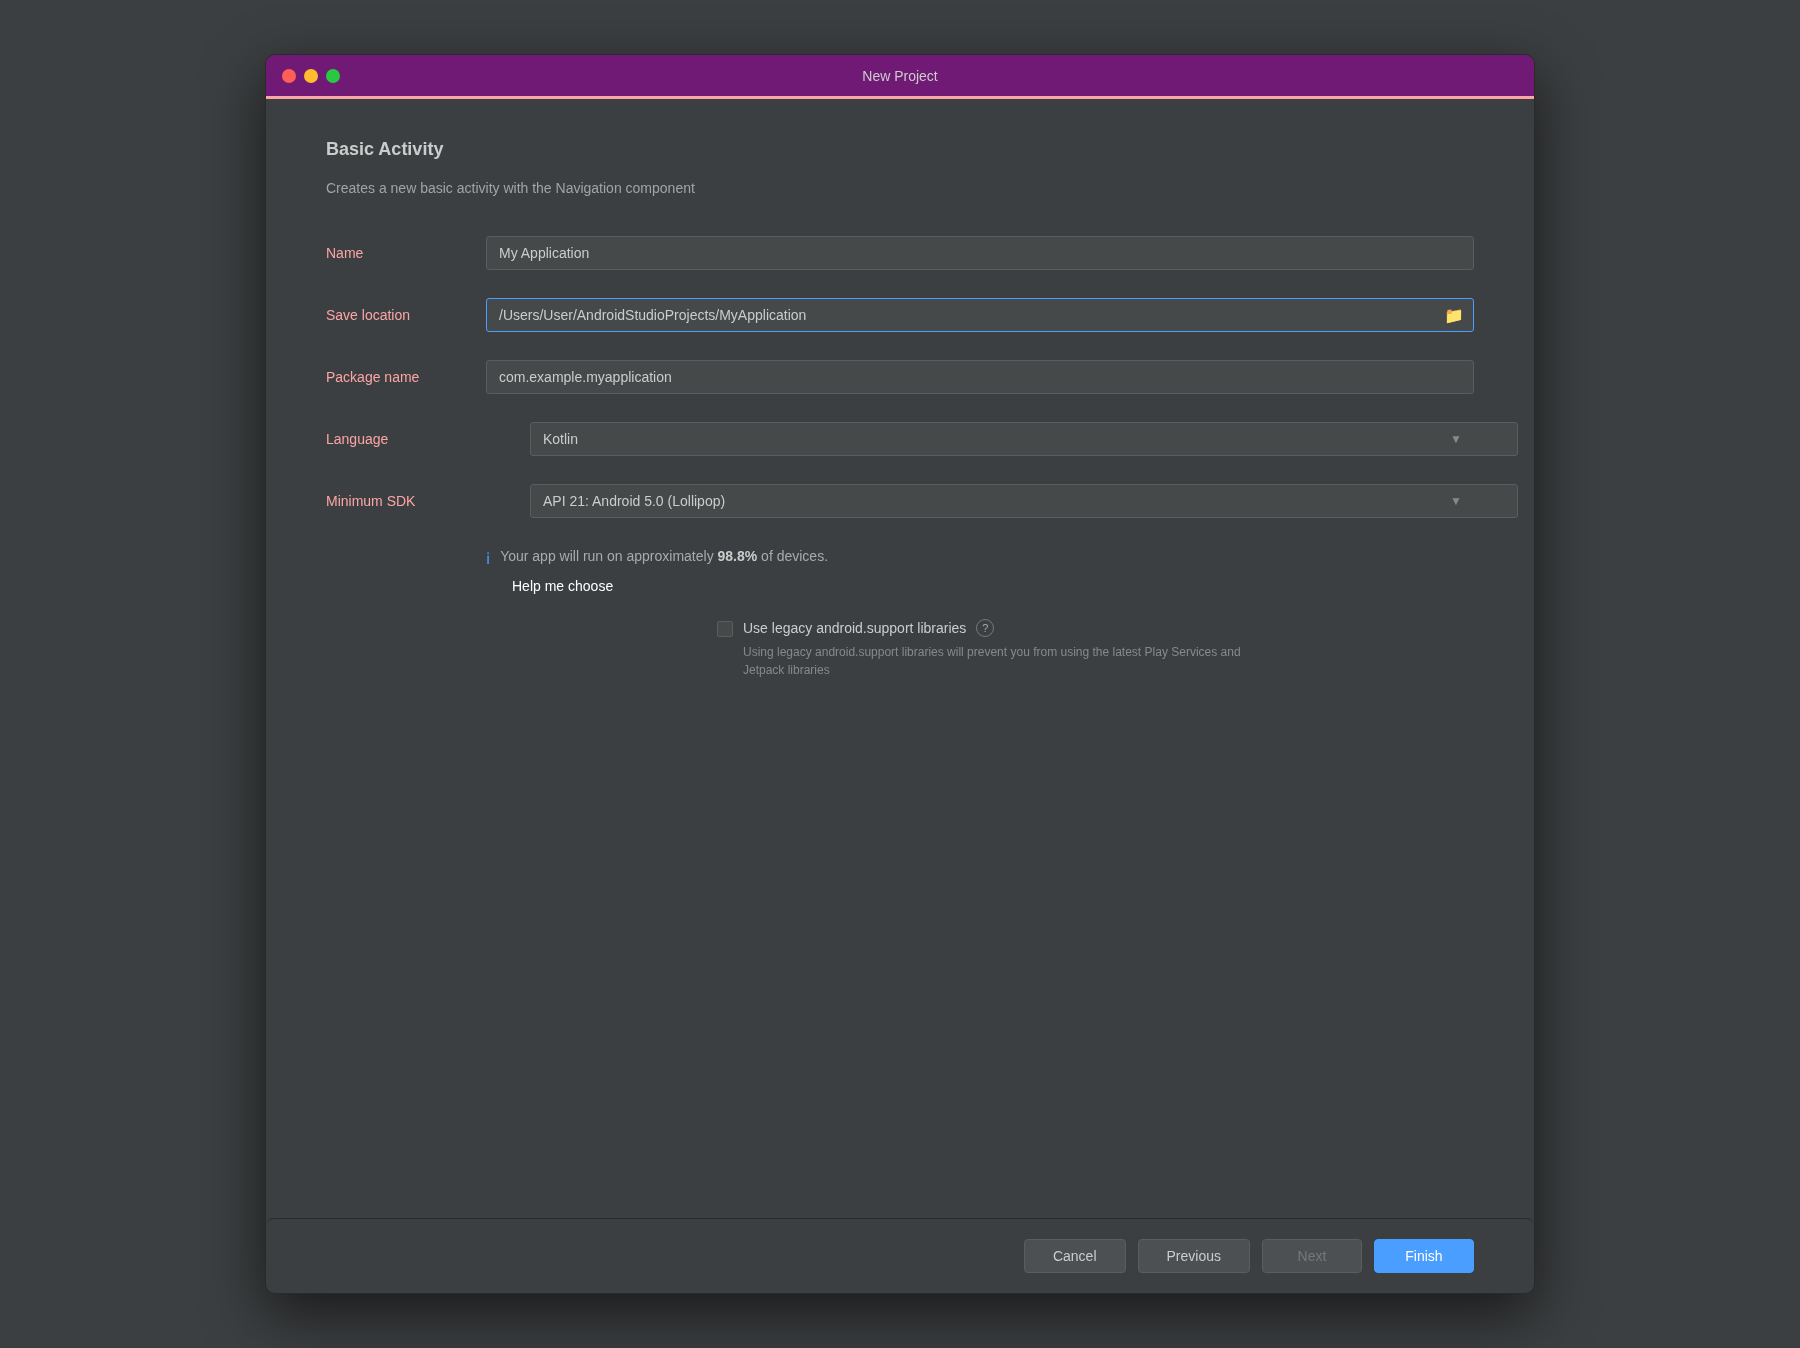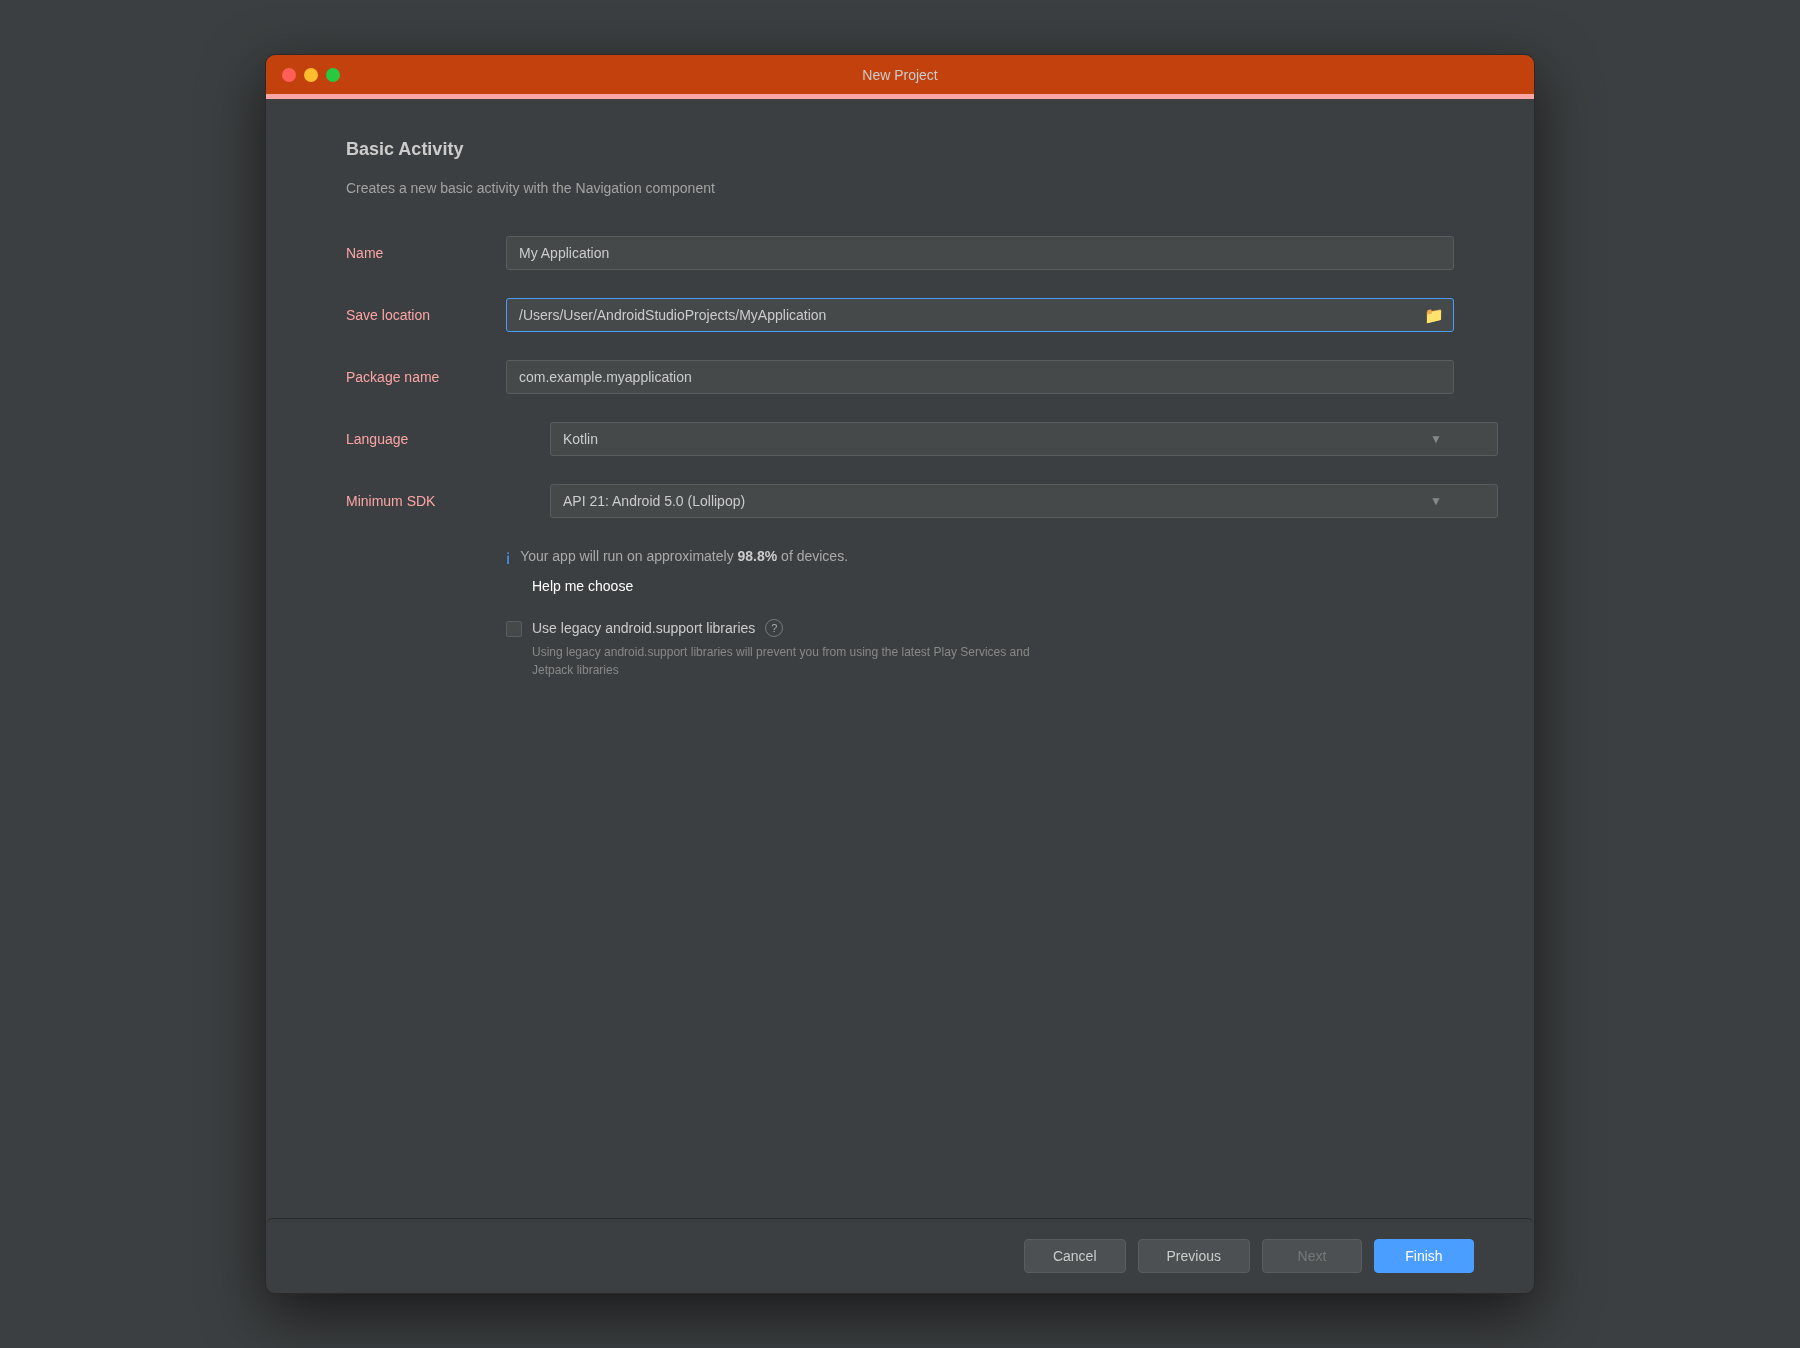--- a/index.html
+++ b/index.html
@@ -24,27 +24,27 @@
       background: #3c3f41;
       border-radius: 10px;
       border: 1px solid #2a2a2a;
       box-shadow: 0 20px 60px rgba(0,0,0,0.6);
       display: flex;
       flex-direction: column;
       overflow: hidden;
     }
 
     .title-bar {
-      background: #c2410c;
+      background: #701a75;
       height: 44px;
       display: flex;
       align-items: center;
       justify-content: center;
       position: relative;
-      border-bottom: 5px solid #fca5a5;
+      border-bottom: 3px solid #fca5a5;
       flex-shrink: 0;
     }
 
     .window-controls {
       position: absolute;
       left: 16px;
       display: flex;
       gap: 8px;
       align-items: center;
     }
@@ -62,21 +62,21 @@
     .btn-maximize { background: #28c840; }
 
     .title-text {
       color: #cccccc;
       font-size: 14px;
       font-weight: 500;
     }
 
     .content {
       flex: 1;
-      padding: 40px 80px;
+      padding: 40px 60px;
       overflow-y: auto;
     }
 
     .section-title {
       color: #cccccc;
       font-size: 18px;
       font-weight: 700;
       margin-bottom: 20px;
     }
 
@@ -201,20 +201,21 @@
       text-decoration: none;
       margin-left: 26px;
     }
 
     .checkbox-row {
       display: flex;
       align-items: flex-start;
       margin-left: 160px;
       margin-bottom: 12px;
       gap: 10px;
+      justify-content: center;
     }
 
     .checkbox-input {
       width: 16px;
       height: 16px;
       margin-top: 2px;
       flex-shrink: 0;
       background: #45494a;
       border: 1px solid #5a5d5e;
       border-radius: 2px;

